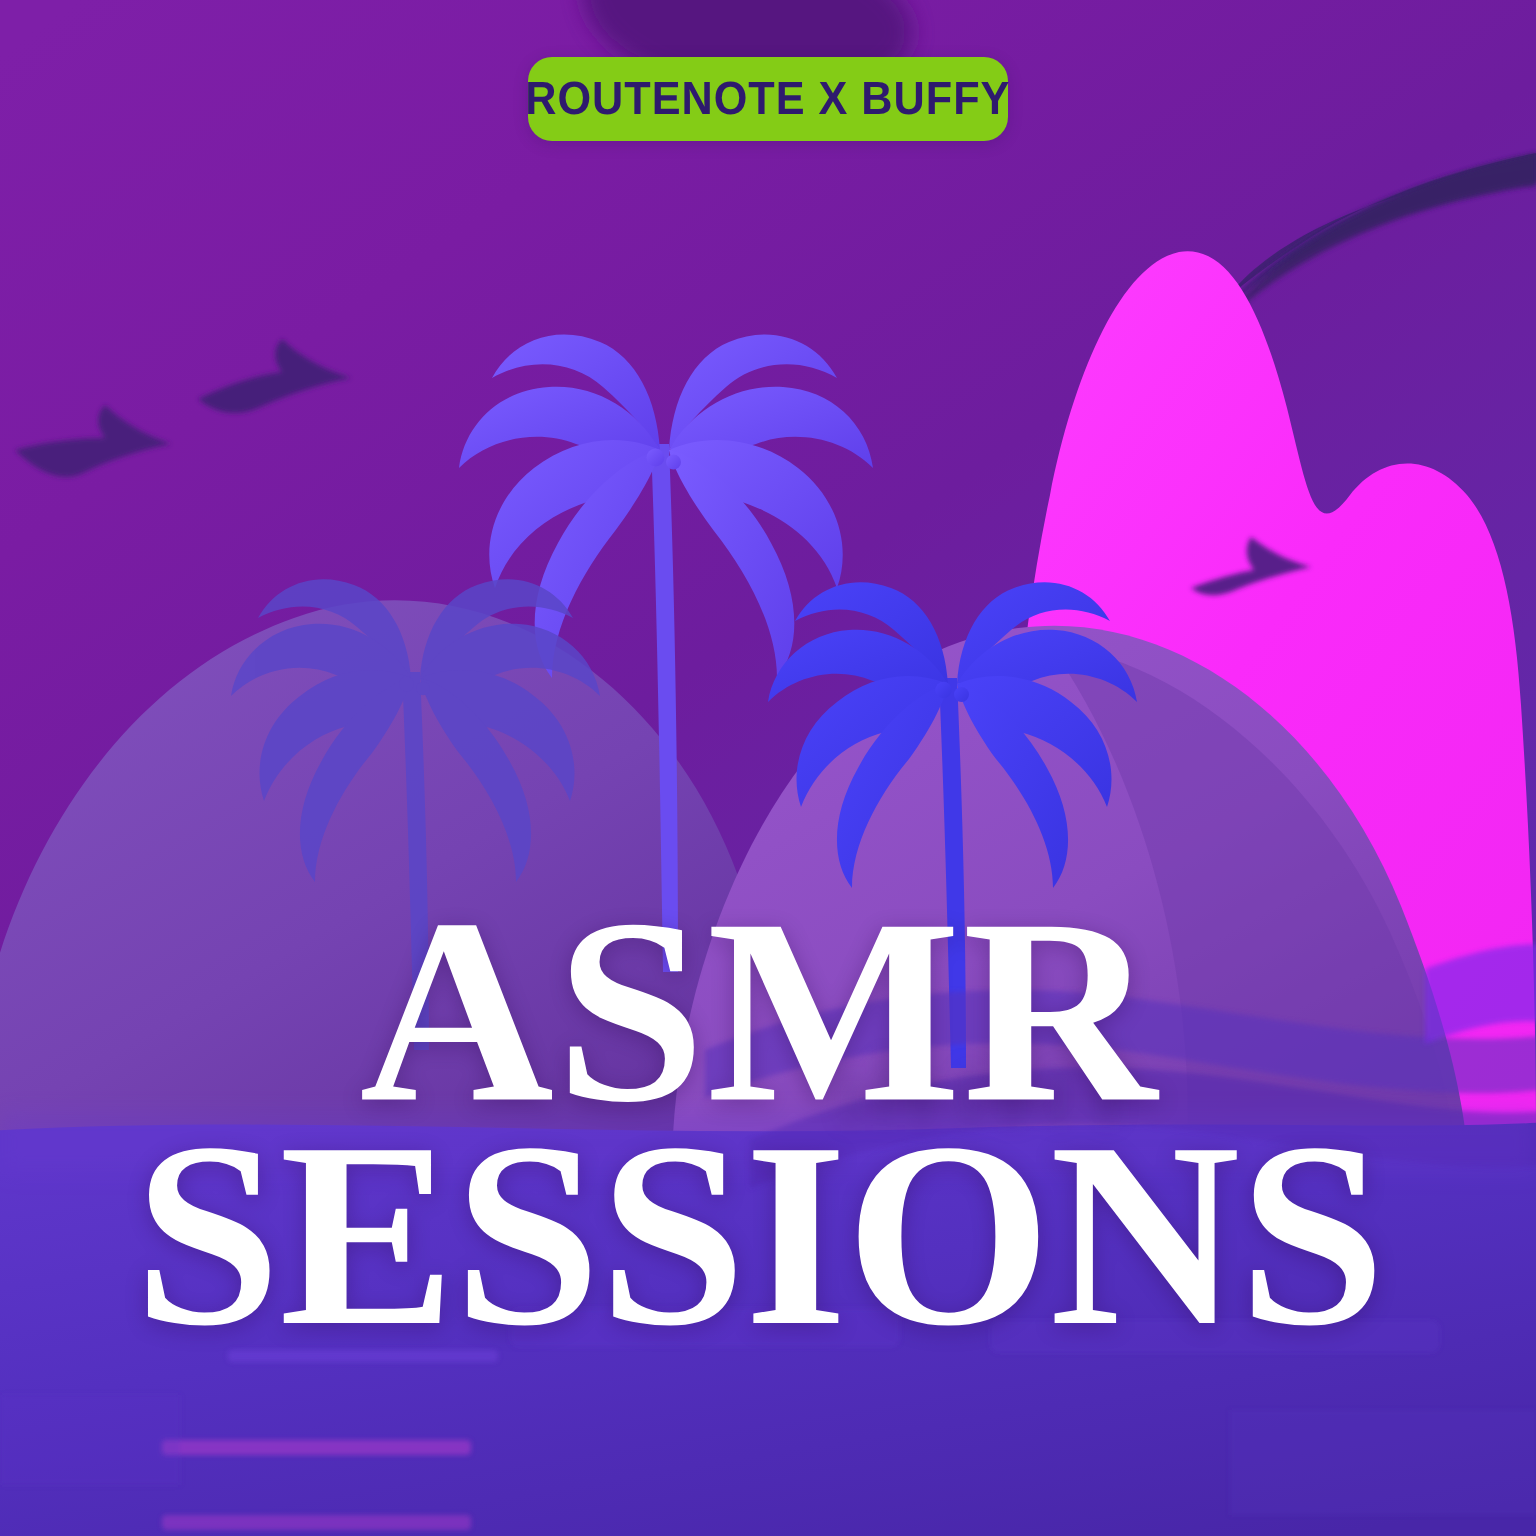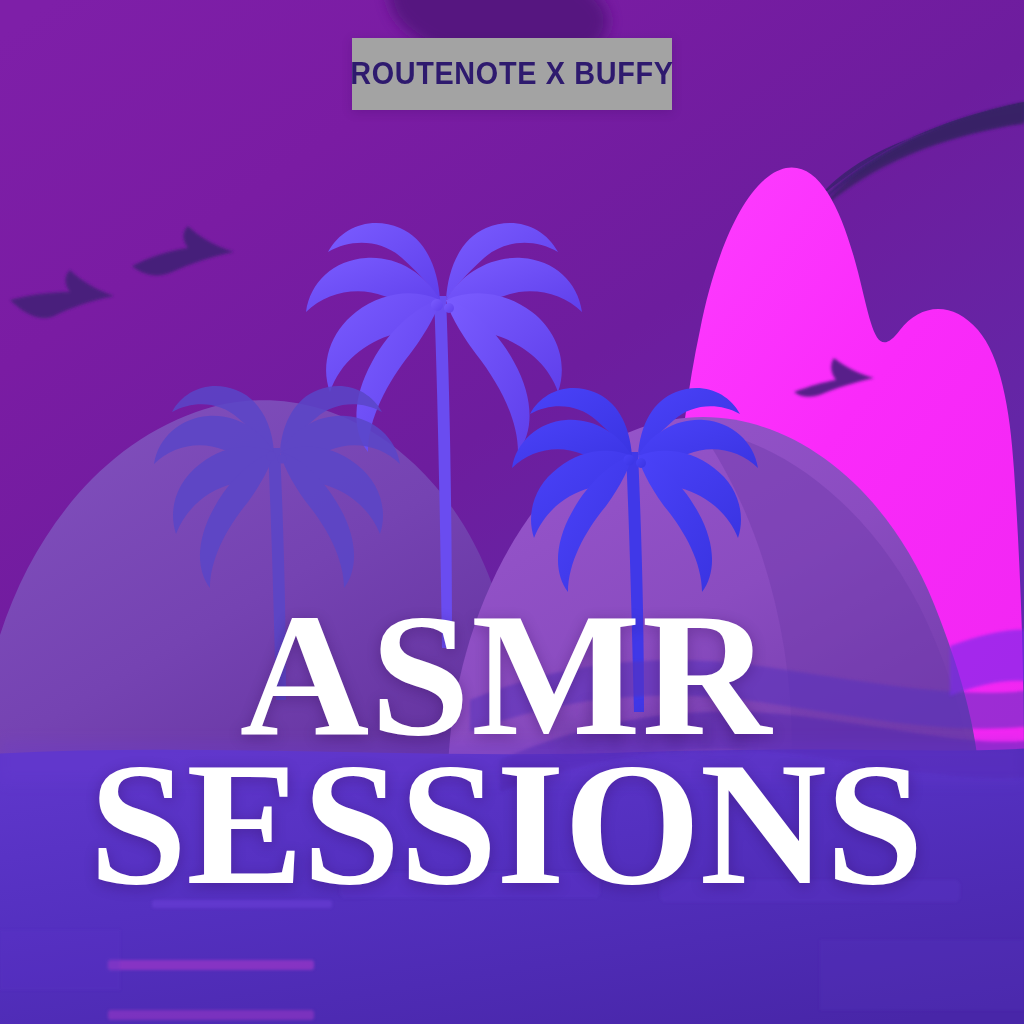--- a/index.html
+++ b/index.html
@@ -26,23 +26,23 @@
     height: 1024px;
     display: block;
   }
 
   
   .badge {
     position: absolute;
     left: 352px;
     top: 38px;
     width: 320px;
-    height: 72px;
-    background: #a3a3a3;
-    border-radius: 0;
+    height: 56px;
+    background: #84cc16;
+    border-radius: 16px;
     display: flex;
     align-items: center;
     justify-content: center;
     box-shadow: 0 2px 10px rgba(40, 0, 70, 0.18);
     z-index: 40;
   }
   .badge-text {
     font-family: "Liberation Sans Narrow", "Liberation Sans", sans-serif;
     font-weight: 700;
     font-size: 31px;

